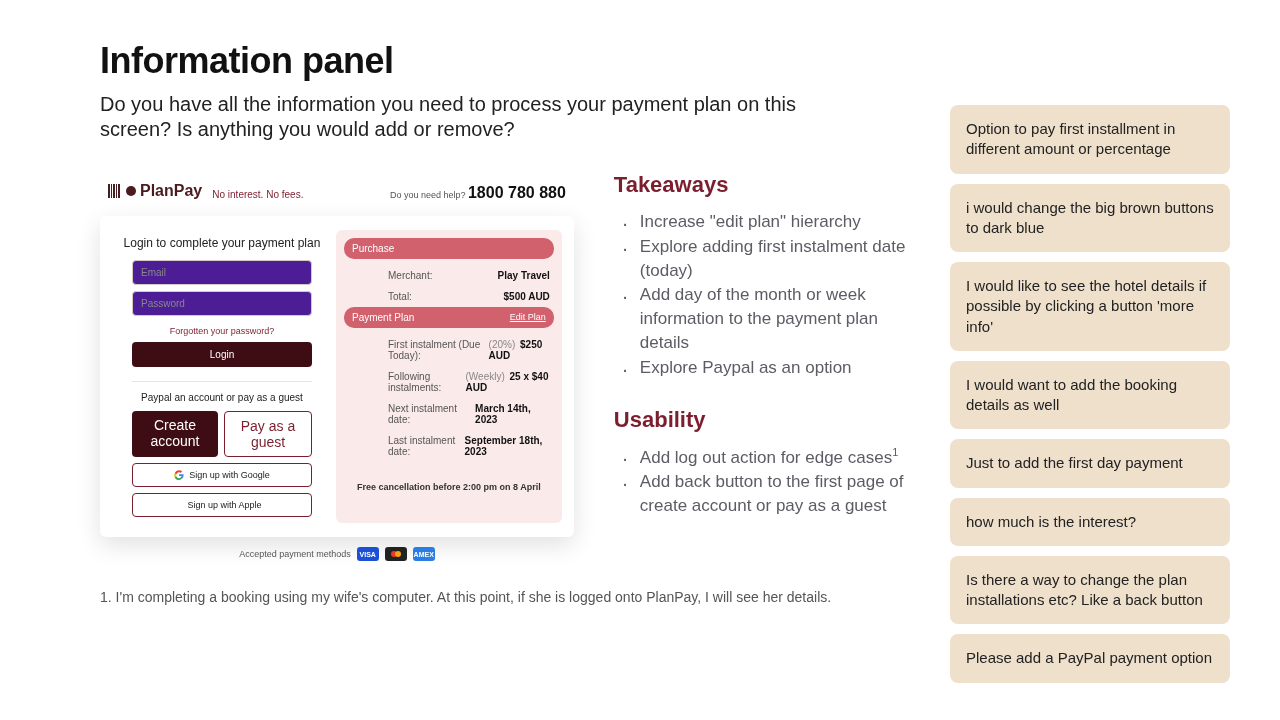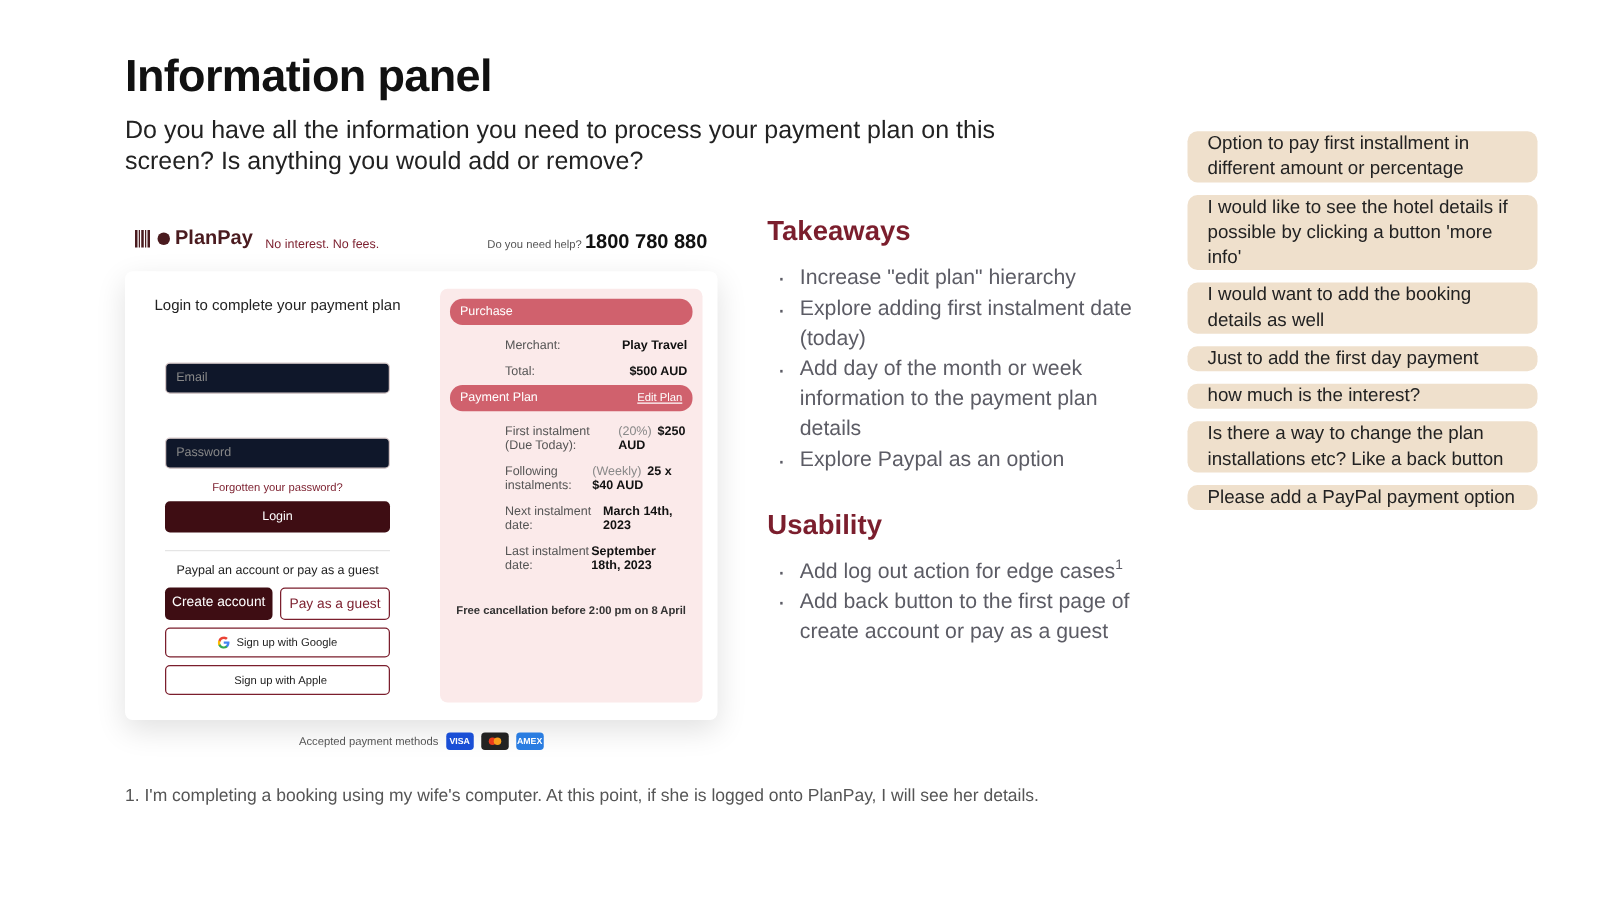--- a/index.html
+++ b/index.html
@@ -21,55 +21,55 @@
   .section-head { color: #7b1e2d; font-size: 22px; font-weight: 600; margin-bottom: 12px; }
   .bullets { list-style: none; color: #5c5c65; font-size: 17px; line-height: 1.4; }
   .bullets li { position: relative; padding-left: 26px; margin-bottom: 1px; }
   .bullets li:before { content: "·"; position: absolute; left: 8px; font-size: 20px; top: -1px; }
   .section-gap { height: 26px; }
   .footnote {
     font-size: 14px; color: #555; margin-top: 28px; margin-left: 0;
   }
   .right-col { width: 310px; padding-top: 65px; display: flex; flex-direction: column; gap: 10px; }
   .feedback-card {
-    background: #efe0cc; border-radius: 8px; padding: 0 16px;
+    background: #efe0cc; border-radius: 8px; padding: 14px 16px;
     font-size: 15px; color: #222; line-height: 1.35;
   }
 
   
   .brandbar { display: flex; align-items: baseline; padding: 10px 8px 8px 8px; gap: 10px; }
   .brandlogo { display: flex; align-items: center; gap: 4px; color:#4a1b1f;}
   .barcode { display: flex; gap:1px; align-items:center;}
   .barcode span{ display:inline-block; width:2px; height:14px; background:#4a1b1f;}
   .barcode span.t{ width:1px;}
   .brandname { font-size: 16px; font-weight: 600; color:#4a1b1f;}
   .tagline { font-size: 10px; color:#7b1e2d; font-weight:500;}
   .help { margin-left:auto; font-size: 9px; color:#555;}
   .help b{ color:#111; font-size:16px; font-weight:600;}
 
   .app-card {
     background:#fff; border-radius:6px; box-shadow:0 8px 24px rgba(0,0,0,0.12);
-    padding: 14px 12px 14px 12px; display:flex; gap:20px; margin-top:6px;
+    padding: 14px 12px 14px 12px; display:flex; gap:4px; margin-top:6px;
   }
   .login-side { width: 220px; display:flex; flex-direction:column; align-items:center;}
   .login-title{ font-size:12px; color:#222; margin:6px 0 10px;}
   .field{
     width:180px; padding:6px 8px; font-size:10px; color:#888;
-    border:1px solid #d8c9c9; border-radius:4px; margin-bottom:6px; background:#0f172a;margin-top:29px;
+    border:1px solid #d8c9c9; border-radius:4px; margin-bottom:6px; background:#4c1d95;
   }
   .forgot{ font-size:9px; color:#7b1e2d; margin:4px 0 6px;}
   .btn-primary{
     width:180px; background:#3e0d13; color:#fff; font-size:10px; border:none;
     border-radius:4px; padding:7px 0; margin-bottom:10px;
   }
   .divider{ width:180px; height:1px; background:#e5e5e5; margin:4px 0 10px;}
   .create-title{ font-size:10px; color:#222; margin-bottom:8px;}
   .btn-row{ display:flex; gap:6px; width:180px; margin-bottom:6px;}
   .btn-small{
-    flex:1; font-size:11px; padding:6px 0; border-radius:4px; text-align:center;
+    flex:1; font-size:14px; padding:6px 0; border-radius:4px; text-align:center;
   }
   .btn-dark{ background:#3e0d13; color:#fff; border:none;}
   .btn-outline{ background:#fff; color:#7b1e2d; border:1px solid #7b1e2d;}
   .btn-full{ width:180px; font-size:9px; padding:6px 0; border:1px solid #7b1e2d; border-radius:4px; background:#fff; display:flex; align-items:center; justify-content:center; gap:5px; margin-bottom:6px; color:#222;}
   .g-icon{ width:10px; height:10px; display:inline-block;}
   .a-icon{ font-size:11px;}
 
   .plan-side{
     flex:1; background:#fbeaea; border-radius:6px; padding:8px; font-size:10px; color:#333;
     display:flex; flex-direction:column; gap:0;
@@ -214,20 +214,21 @@
           <li>Add back button to the first page of create account or pay as a guest</li>
         </ul>
       </div>
     </div>
 
     <p class="footnote">1. I'm completing a booking using my wife's computer. At this point, if she is logged onto PlanPay, I will see her details.</p>
   </div>
 
   <div class="right-col">
     <div class="feedback-card">Option to pay first installment in different amount or percentage</div>
+    <div class="feedback-card">i would change the big brown buttons to dark blue</div>
     <div class="feedback-card">I would like to see the hotel details if possible by clicking a button 'more info'</div>
     <div class="feedback-card">I would want to add the booking details as well</div>
     <div class="feedback-card">Just to add the first day payment</div>
     <div class="feedback-card">how much is the interest?</div>
     <div class="feedback-card">Is there a way to change the plan installations etc? Like a back button</div>
     <div class="feedback-card">Please add a PayPal payment option</div>
   </div>
 </div>
 
 </body></html>

